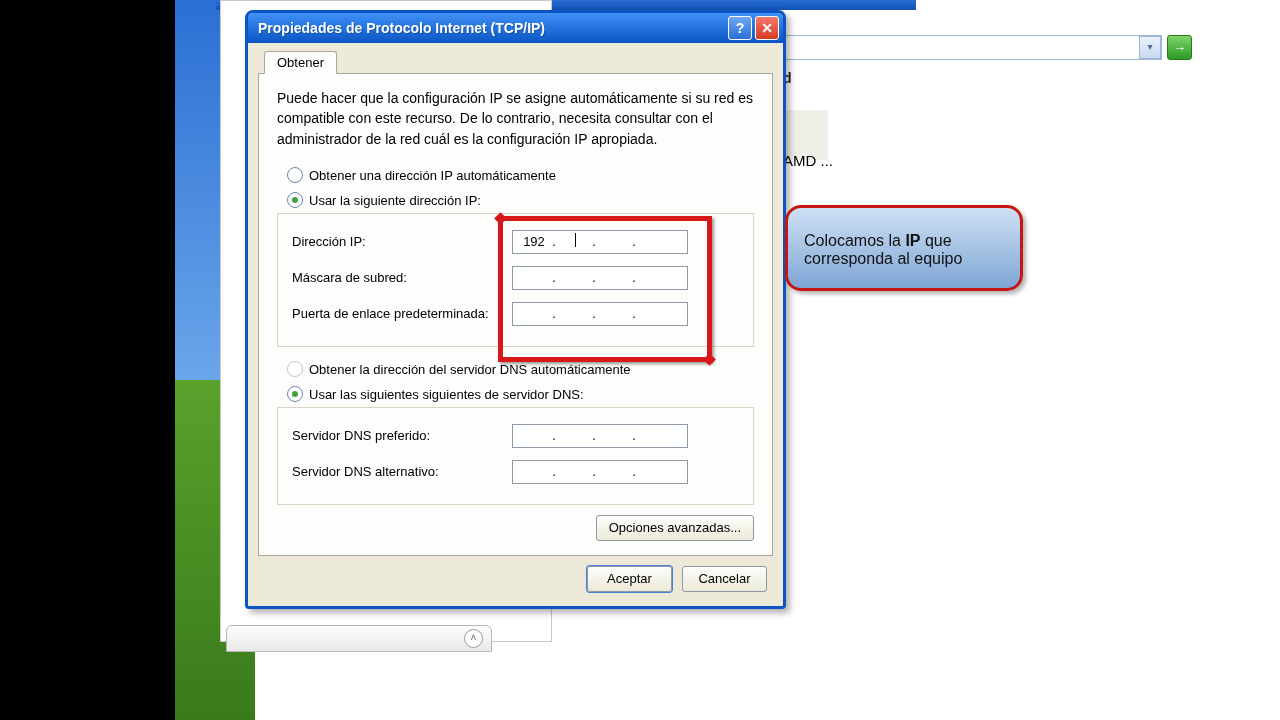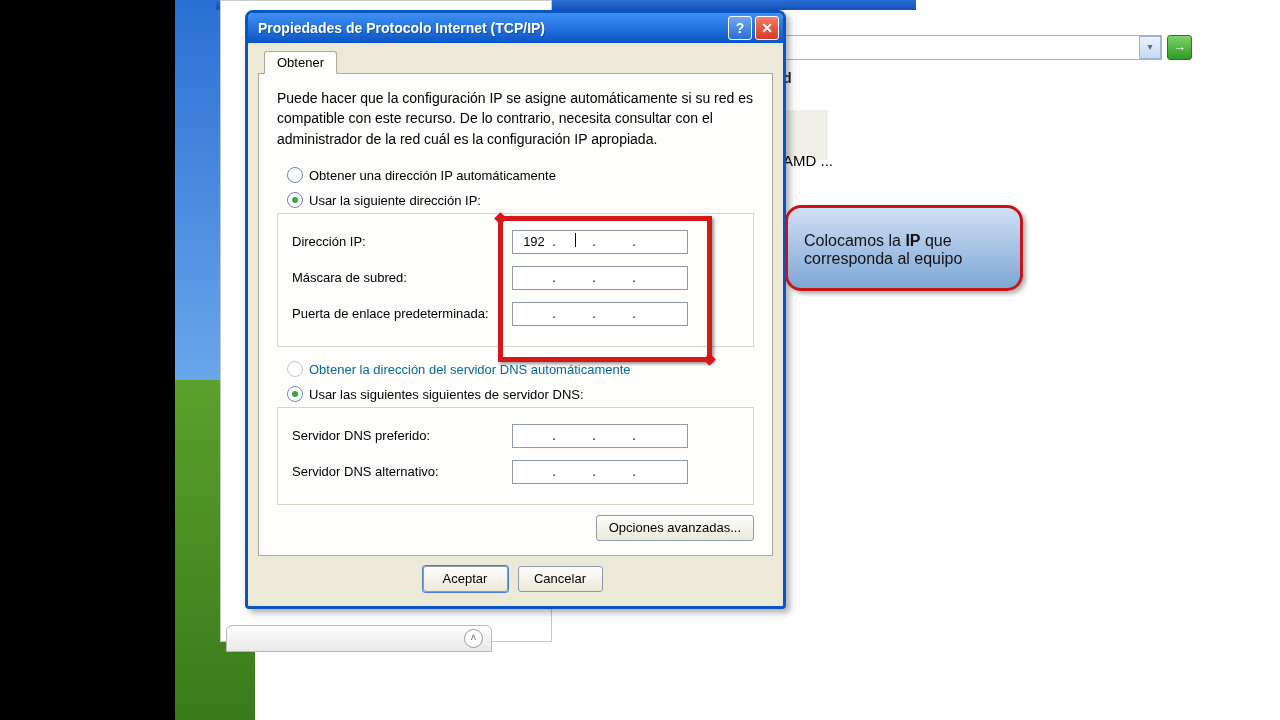--- a/index.html
+++ b/index.html
@@ -188,21 +188,21 @@
     width:14px;height:14px;
     border:1px solid #6b8aab;
     border-radius:50%;
     background:#fff;
     display:inline-flex;align-items:center;justify-content:center;
     cursor:pointer;
   }
   .radio .dot{width:6px;height:6px;border-radius:50%;background:#3fa23a;display:none;}
   .radio.selected .dot{display:block;}
   .radio.disabled{border-color:#c4c4c4;cursor:default;}
-  .label-disabled{color:#0369a1;}
+  .label-disabled{color:#000000;}
   .group-box{
     border:1px solid #d7d4c4;
     margin:0 0 10px 0;
     padding:10px 14px 14px 14px;
     position:relative;
   }
   .field-row{
     display:flex;align-items:center;
     padding:6px 0;
   }
@@ -236,21 +236,21 @@
   .std-btn{
     min-width:85px;height:26px;
     background:linear-gradient(#fdfdfb,#ece9d8);
     border:1px solid #8e99a6;
     border-radius:3px;
     font-family:inherit;font-size:13px;
     padding:0 12px;
     cursor:pointer;
   }
   .dlg-buttons{
-    display:flex;justify-content:center;
+    display:flex;justify-content:flex-end;
     gap:10px;
     padding:10px 6px 4px 0;
   }
   .std-btn.default{
     box-shadow:0 0 0 1px #4a80d8;
   }
   
   .red-highlight{
     position:absolute;
     border:5px solid #d81818;

